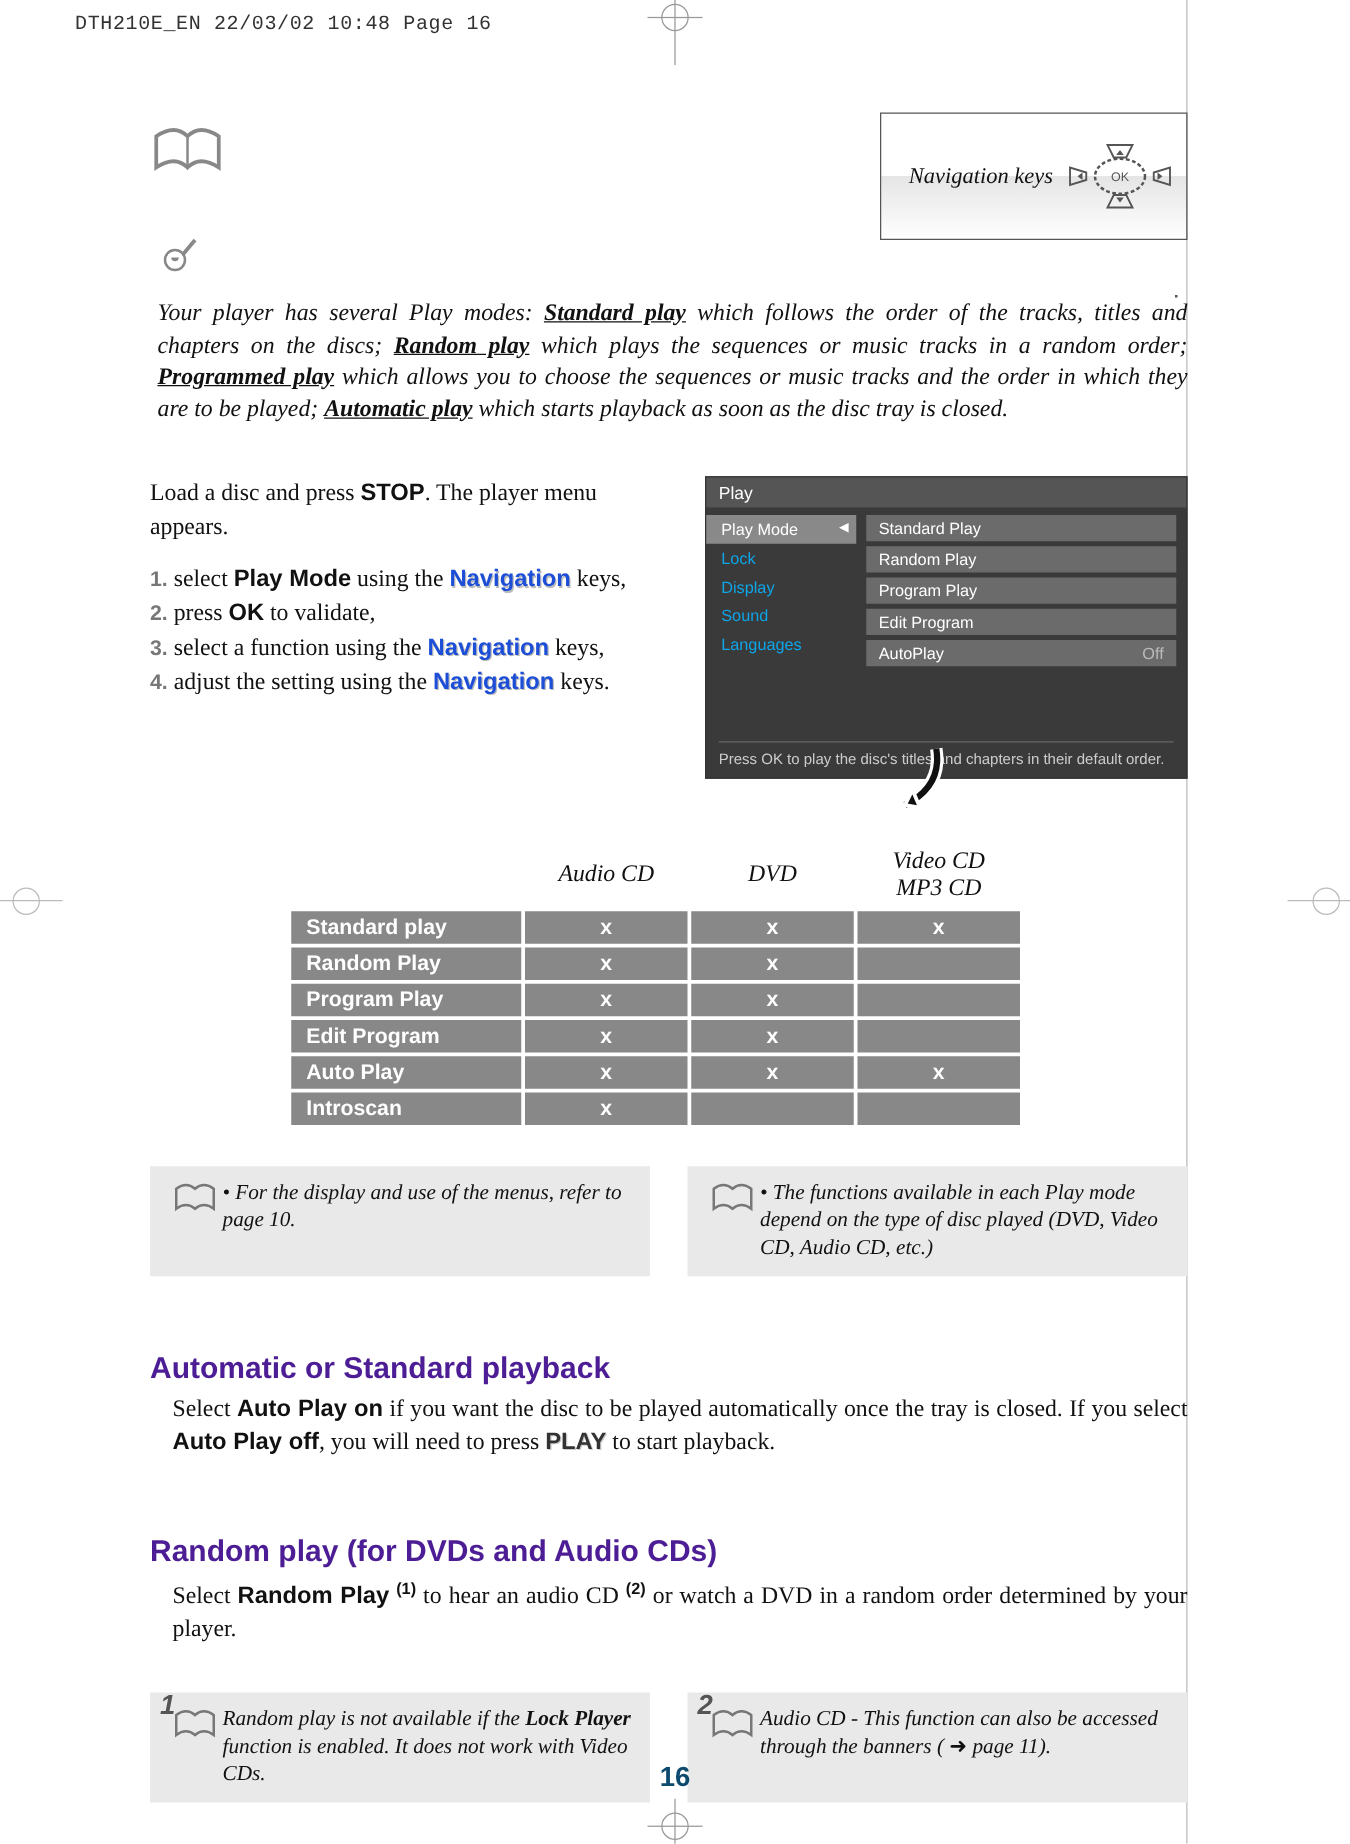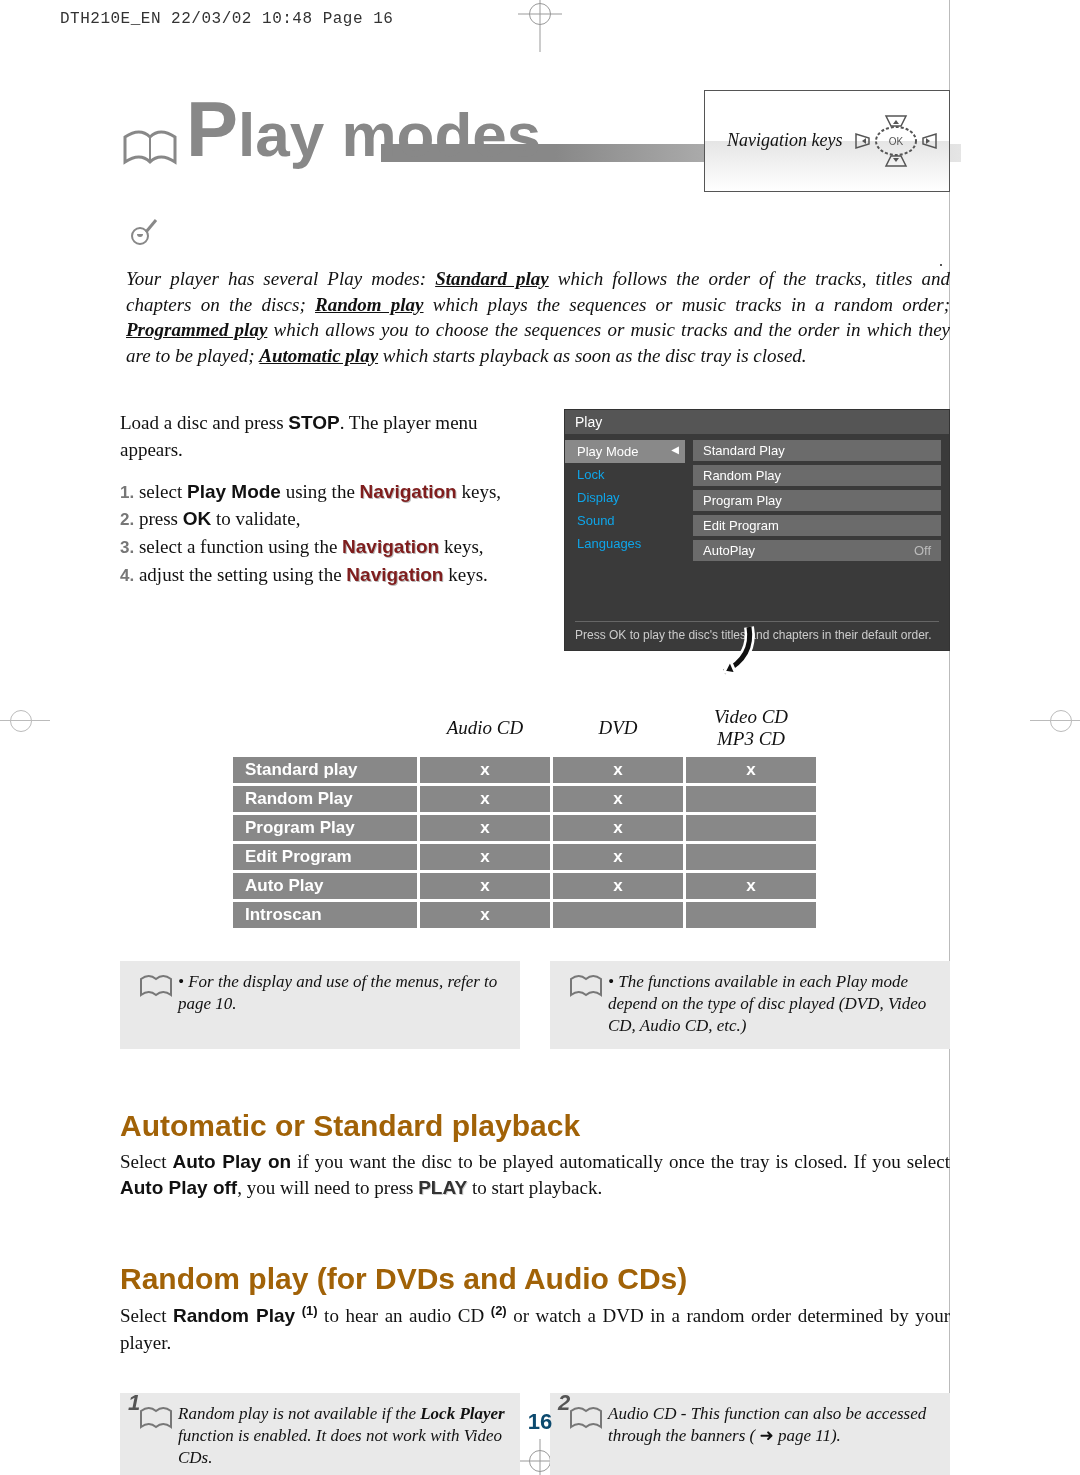--- a/index.html
+++ b/index.html
@@ -169,21 +169,21 @@
     display:flex;
     gap: 24px;
   }
   .left-col{
     flex: 0 0 420px;
     font-size: 19px;
     line-height: 1.45;
   }
   .left-col .bold{font-weight:bold; font-family: Arial, sans-serif;}
   .left-col .num{font-weight:bold; font-family: Arial, sans-serif; color:#777; font-size:17px;}
-  .left-col .shadow-bold{font-weight:bold; font-family: Arial, sans-serif; color:#7f1d1d; text-shadow:1px 1px 0 #bbb;}
+  .left-col .shadow-bold{font-weight:bold; font-family: Arial, sans-serif; color:#1d4ed8; text-shadow:1px 1px 0 #bbb;}
 
   .screenshot{
     flex: 1;
     border:1px solid #333;
     background:#3a3a3a;
     height: 240px;
     position:relative;
     color:#ddd;
     font-family: Arial, sans-serif;
     font-size: 13px;
@@ -316,29 +316,30 @@
     font-style: italic;
     font-size: 22px;
     color:#555;
   }
   .tip-text{flex:1;}
   .tip-text .arrow{font-style:normal;}
 
   .section-heading{
     font-family: Arial, sans-serif;
     font-weight:900;
-    font-size: 30px;
-    color:#a16207;
+    font-size: 24px;
+    color:#4c1d95;
     margin-top: 60px;
     margin-bottom: 6px;
   }
   .section-body{
     font-size: 19px;
     text-align: justify;
     line-height:1.4;
+    margin-left: 18px;
   }
   .section-body .bold{font-weight:bold; font-family: Arial, sans-serif;}
   .section-body .shadow-bold{font-weight:bold; font-family: Arial, sans-serif; color:#333; text-shadow:1px 1px 0 #ccc;}
   .section-body sup{font-family: Arial, sans-serif; font-weight:bold; font-size:13px; font-style:normal;}
 
   .page-num{
     position:absolute;
     bottom: 40px;
     left: 50%;
     transform: translateX(-50%);
@@ -394,24 +395,20 @@
         <path d="M11 35 l4 -3 v6 z" fill="#555"></path>
         <path d="M79 35 l-4 -3 v6 z" fill="#555"></path>
       </svg>
     </div>
 
     <div class="title-row">
       <svg class="book-icon" viewBox="0 0 60 50">
         <path d="M5 40 Q20 30 30 40 Q40 30 55 40 L55 15 Q40 5 30 15 Q20 5 5 15 Z" fill="none" stroke="#888" stroke-width="3"></path>
         <path d="M30 15 L30 40" stroke="#888" stroke-width="2"></path>
       </svg>
-      <div class="title-text">
-        <span class="big-p">P</span><span>lay modes</span>
-        <div class="gradient-stripe"></div>
-      </div>
     </div>
 
     <div class="intro-box">
       <div class="note-icon">
         <svg width="34" height="34" viewBox="0 0 34 34">
           <circle cx="12" cy="22" r="8" fill="none" stroke="#888" stroke-width="2"></circle>
           <path d="M18 18 L28 6" stroke="#888" stroke-width="3"></path>
           <path d="M9 20 a3 3 0 1 0 6 0" fill="#888"></path>
         </svg>
       </div>

